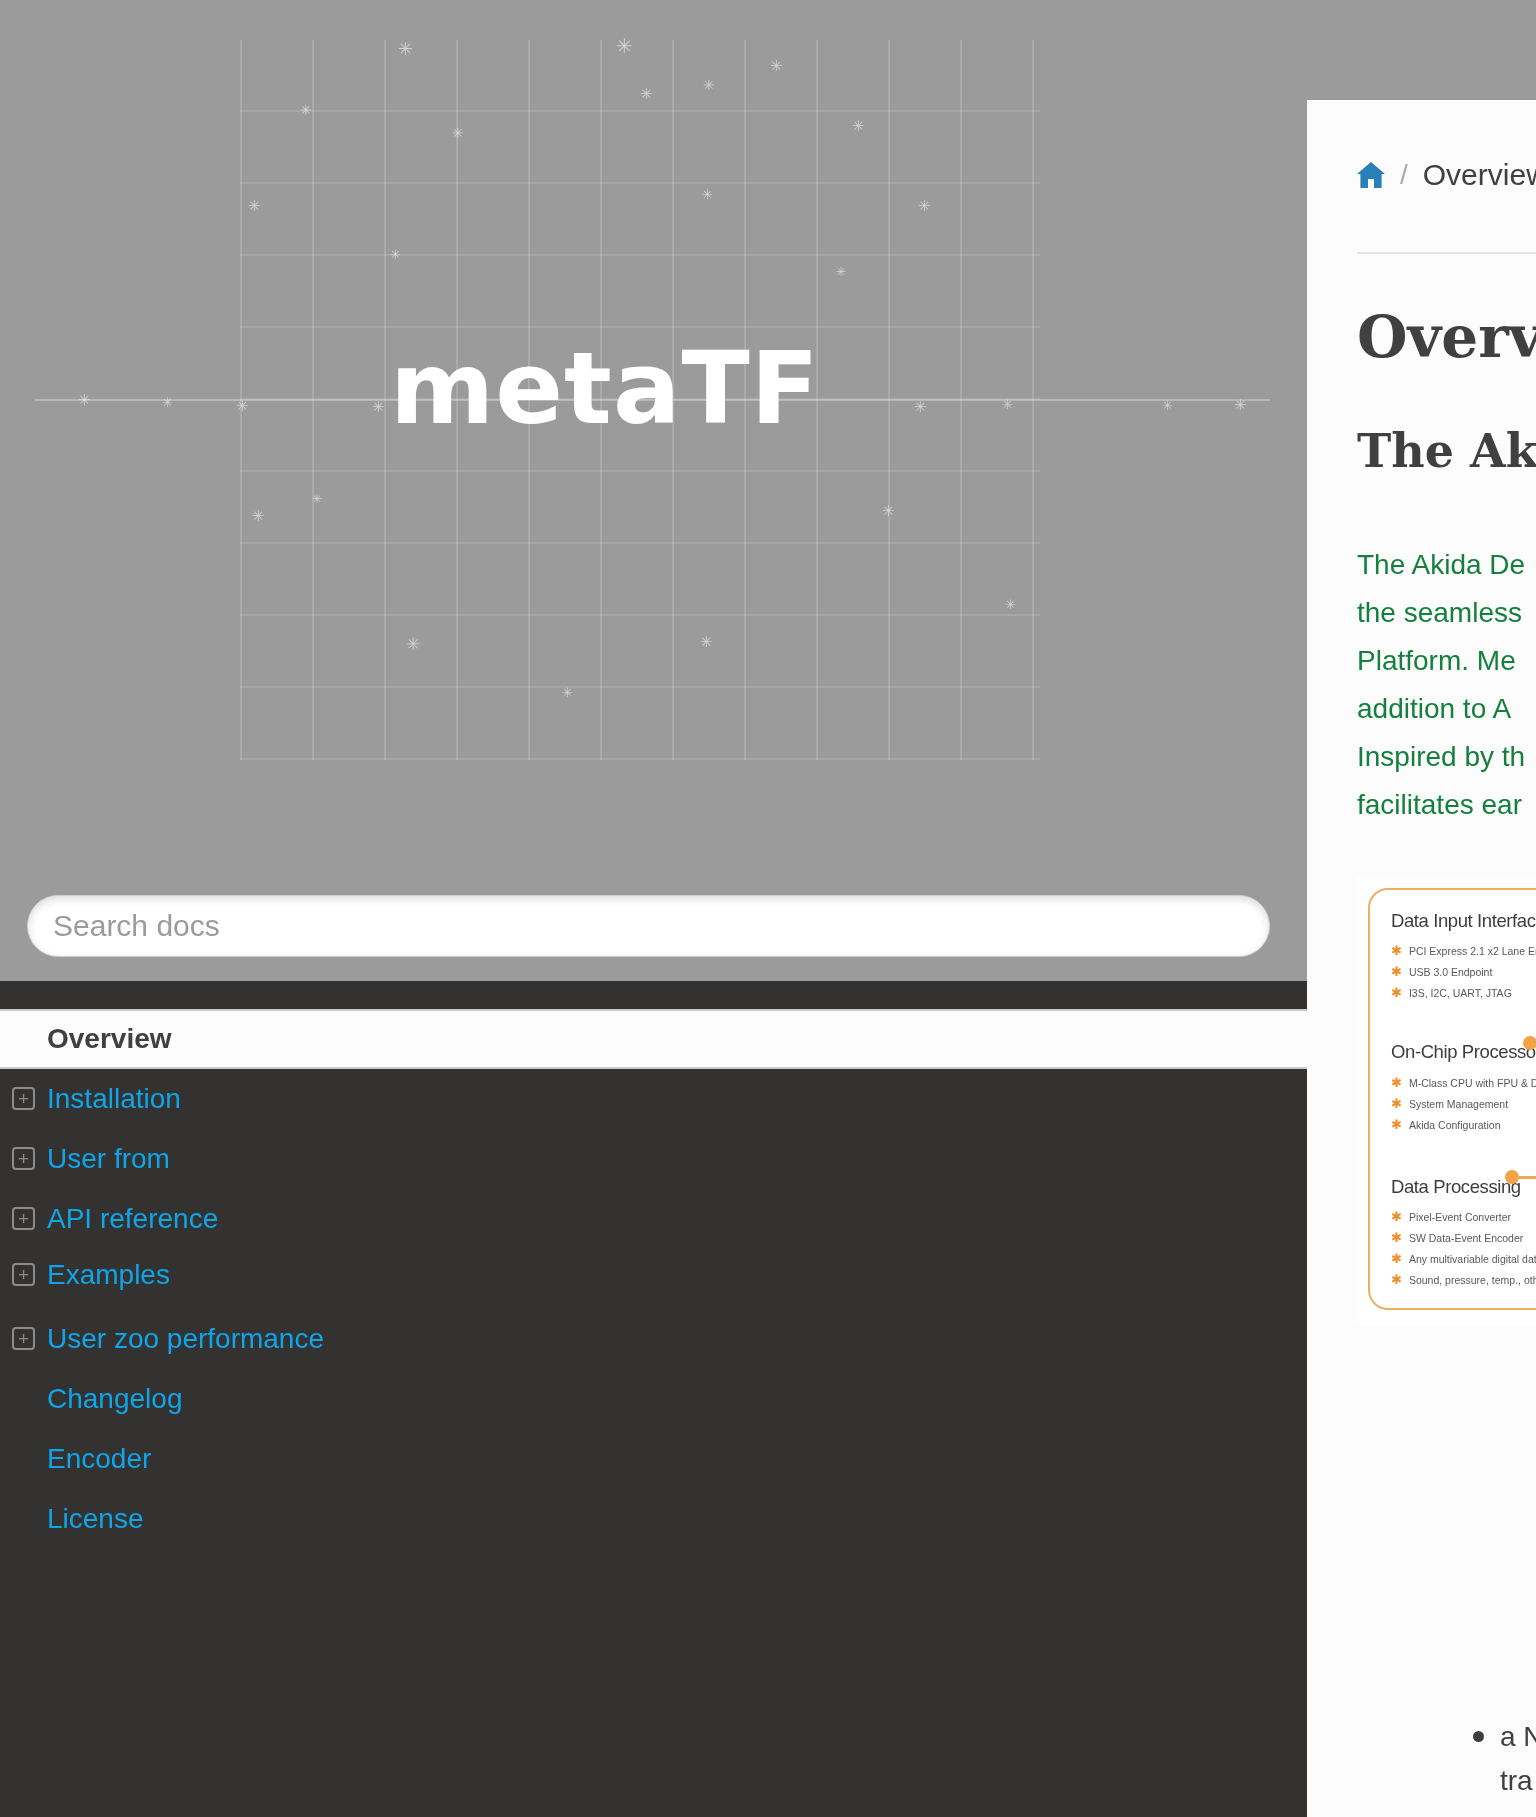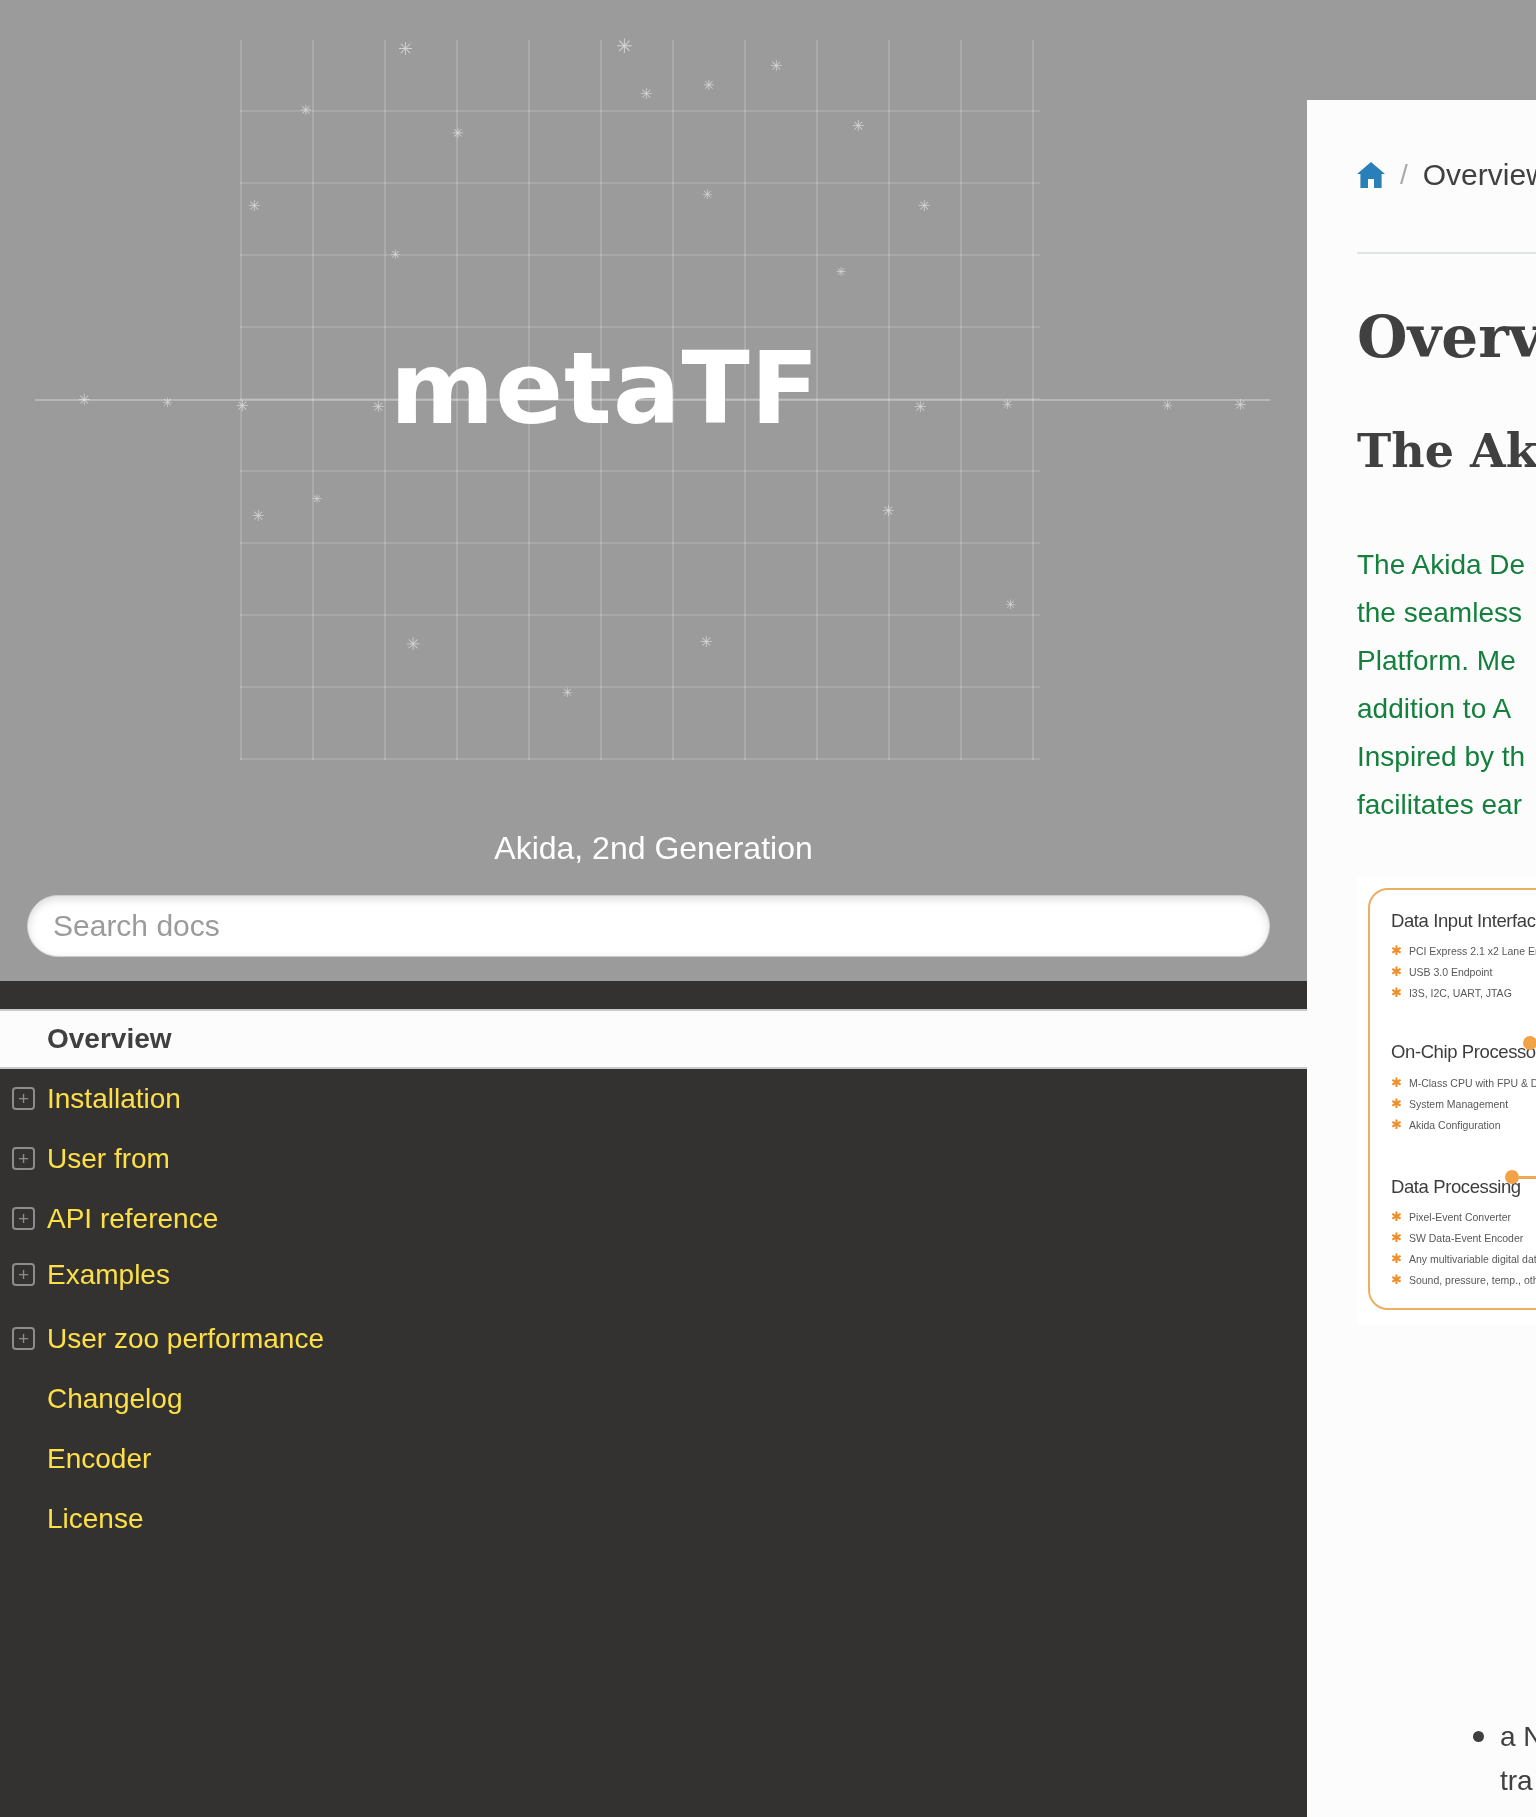--- a/index.html
+++ b/index.html
@@ -29,21 +29,21 @@
   .search { position:absolute; left:27px; top:895px; width:1243px; height:62px;
     border-radius:31px; border:1px solid #cfcfcf; background:#ffffff; outline:none;
     padding:0 30px 0 25px; font-family:"Liberation Sans", sans-serif; font-size:30px; color:#404040;
     box-shadow: inset 0 3px 8px rgba(0,0,0,.14); }
   .search::placeholder { color:#9b9b9b; }
 
   
   .nav { position:absolute; left:0; top:981px; width:1307px; height:836px; background:#343131; }
   .nav-row { position:absolute; left:0; width:1307px; height:60px;
     display:flex; align-items:center; padding-left:47px;
-    font-size:28px; color:#fde047; cursor:pointer; white-space:nowrap; }
+    font-size:28px; color:#0ea5e9; cursor:pointer; white-space:nowrap; }
   .nav-row.current { background:#fcfcfc; color:#404040; font-weight:700;
     border-top:2px solid #c9c9c9; border-bottom:2px solid #c9c9c9; }
   .expand { position:absolute; left:12px; top:50%; margin-top:-12px; width:23px; height:23px;
     border:2px solid #8d8b8b; border-radius:4px; color:#8d8b8b;
     display:flex; align-items:center; justify-content:center; font-size:19px; line-height:1; }
   .expand::before { content:"+"; }
 
   
   .content-bg { position:absolute; left:1307px; top:100px; width:229px; height:1717px; background:#fcfcfc; }
   .breadcrumb { position:absolute; left:1357px; top:158px; display:flex; align-items:center;
@@ -113,21 +113,20 @@
     <span class="star" style="left:1234px;top:397px;font-size:15px;"></span>
     <span class="star" style="left:1005px;top:598px;font-size:13px;"></span>
     <span class="star" style="left:252px;top:508px;font-size:15px;"></span>
     <span class="star" style="left:882px;top:503px;font-size:15px;"></span>
     <span class="star" style="left:312px;top:493px;font-size:12px;"></span>
     <span class="star" style="left:406px;top:636px;font-size:17px;"></span>
     <span class="star" style="left:700px;top:634px;font-size:15px;"></span>
     <span class="star" style="left:562px;top:686px;font-size:13px;"></span>
 
     <div class="logo">metaTF</div>
-    <div class="caption">Akida, 2nd Generation</div>
     <input class="search" type="text" placeholder="Search docs" style="">
   </div>
 
   <div class="topstrip">
     
   </div>
 
   <div class="nav">
     <div class="nav-row current" style="top:28px;">
       <span>Overview</span>

